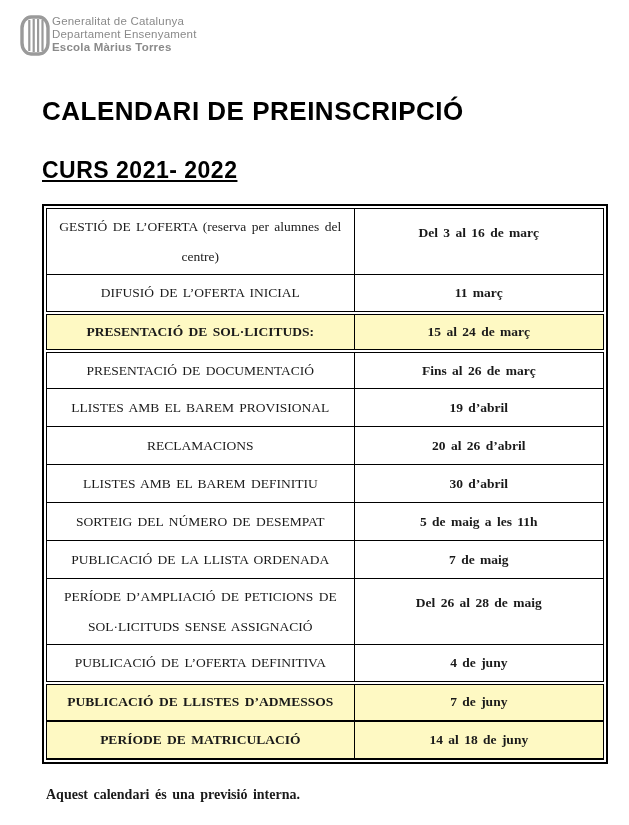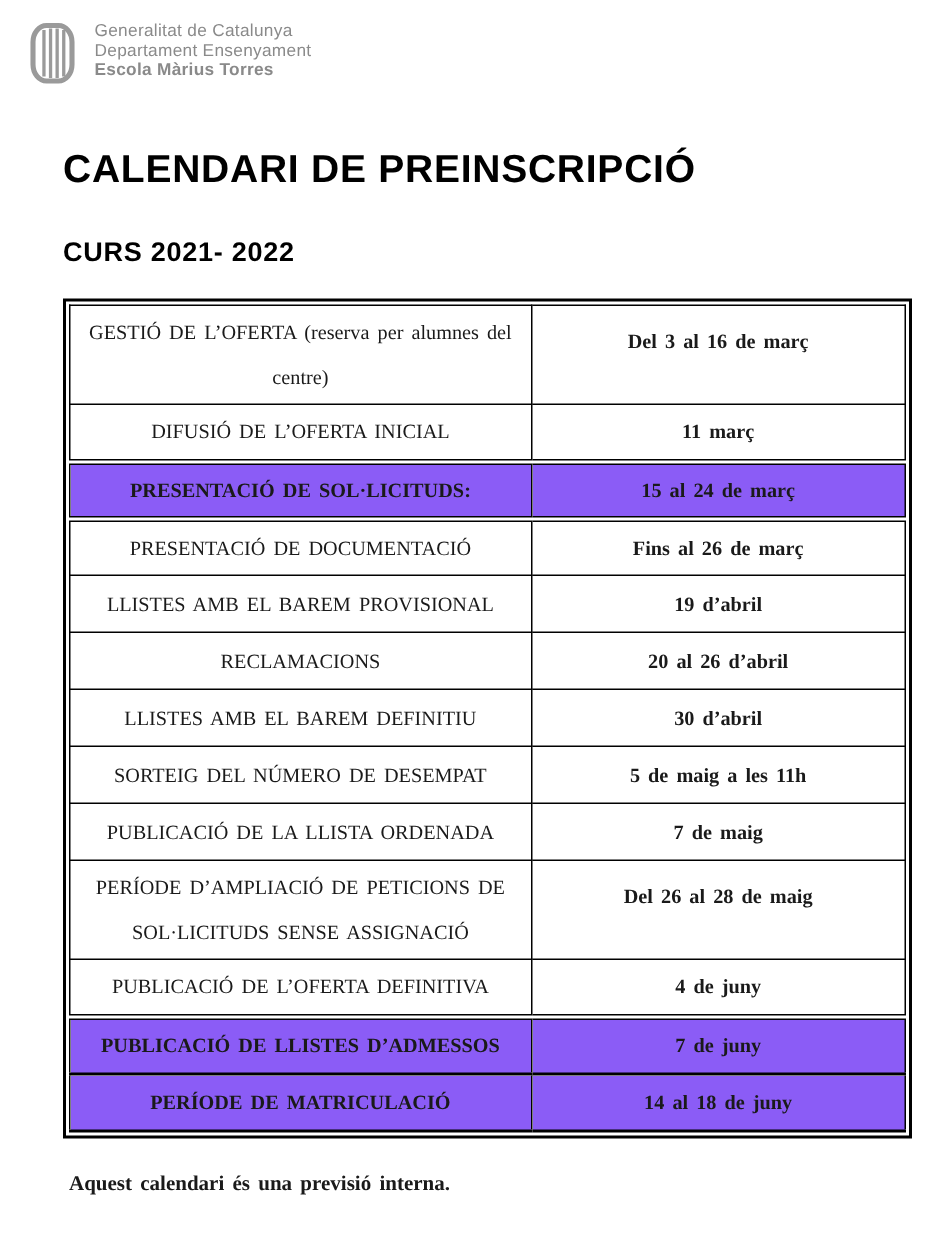--- a/index.html
+++ b/index.html
@@ -1,42 +1,42 @@
 <!DOCTYPE html>
 <html><head>
 <meta charset="utf-8">
 <style>
   html,body { margin:0; padding:0; background:#ffffff; }
   body { width:629px; height:825px; font-family:"Liberation Serif", serif; color:#1a1a1a; }
   .page { position:relative; width:629px; height:825px; background:#fff; overflow:hidden; }
 
-  .letterhead { display:flex; align-items:flex-start; gap:13px; padding:13px 0 0 20px; }
+  .letterhead { display:flex; align-items:flex-start; gap:2px; padding:13px 0 0 20px; }
   .logo { flex:0 0 auto; margin-top:2px; }
   .org { font-family:"Liberation Sans", sans-serif; font-size:11.5px; line-height:13px;
          color:#8a8a8a; letter-spacing:0.2px; padding-top:2px; }
   .org .b { font-weight:bold; }
 
   .content { margin-left:42px; margin-right:21px; }
 
   .title, .subtitle { font-family:"Liberation Sans", sans-serif; font-weight:bold;
                       text-align:left; color:#000; margin:0; }
   .title    { font-size:26px; letter-spacing:0.5px; margin-top:36px; }
-  .subtitle { font-size:18px; letter-spacing:0.5px; margin-top:30px; }
+  .subtitle { font-size:23px; letter-spacing:0.5px; margin-top:30px;text-decoration:underline; }
 
   .table-wrap { margin-top:20px; border:2px solid #000; padding:2px; background:#fff; }
   table.cal { border-collapse:collapse; width:100%; table-layout:fixed; }
   table.cal td { border:1px solid #000; text-align:center; vertical-align:middle;
                  font-size:13.5px; padding:2px 12px; word-spacing:2px; line-height:2.15;
                  overflow:hidden;margin-top:12px; }
   table.cal td.date { font-weight:bold; width:40.3%; }
   table.cal tr { height:38px; }
   table.cal tr.r-tall { height:66px; }
   table.cal tr.r-tall td.date { vertical-align:top; padding-top:9px; }
 
-  table.cal tr.hl td { background:#8b5cf6; font-weight:bold;
+  table.cal tr.hl td { background:#fef9c3; font-weight:bold;
                        border-top:4px double #000; border-bottom:4px double #000; }
   table.cal tr.hl-a td { border-bottom:2px solid #000; }
   table.cal tr.hl-b td { border-top:2px solid #3b82f6; border-bottom:2px solid #000; }
 
   .footnote { font-size:14px; font-weight:bold; margin:23px 0 0 4px; word-spacing:2px; }
 </style>
 </head>
 <body>
 
 <div class="page">

